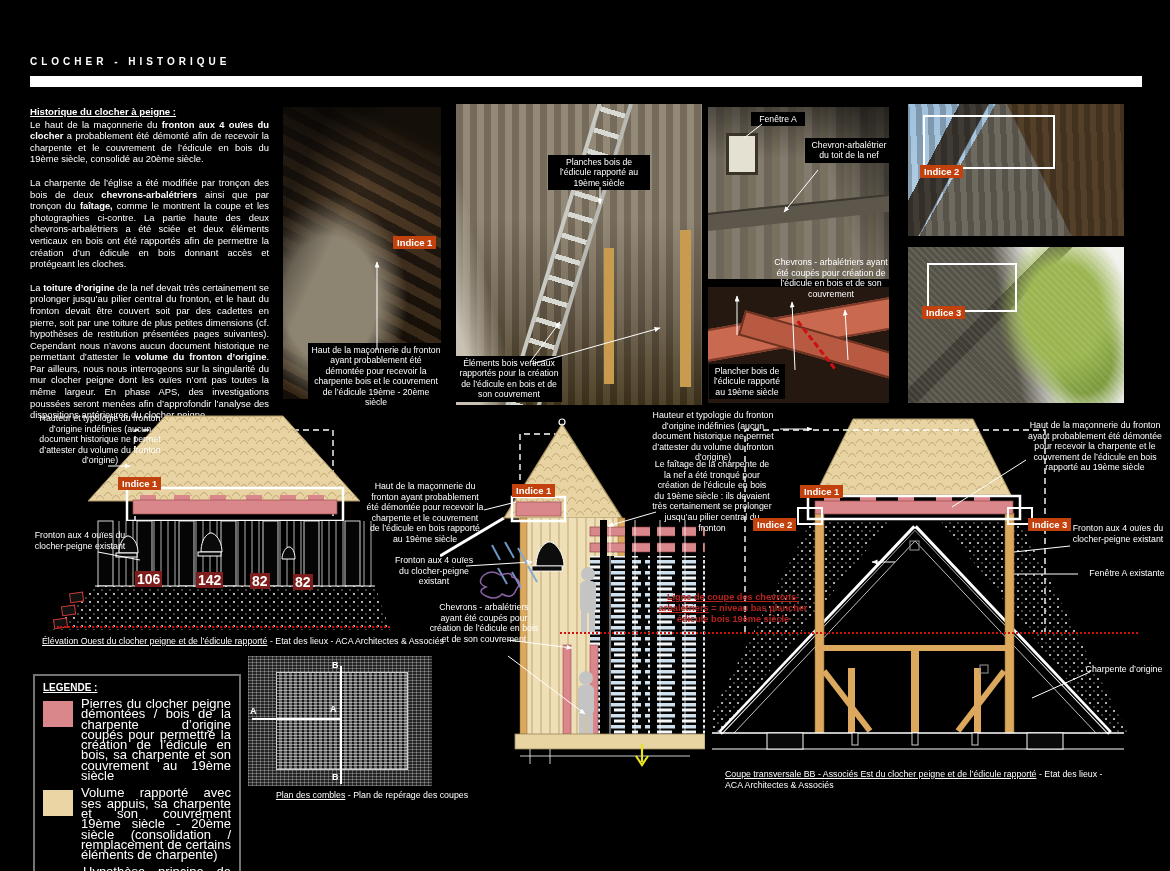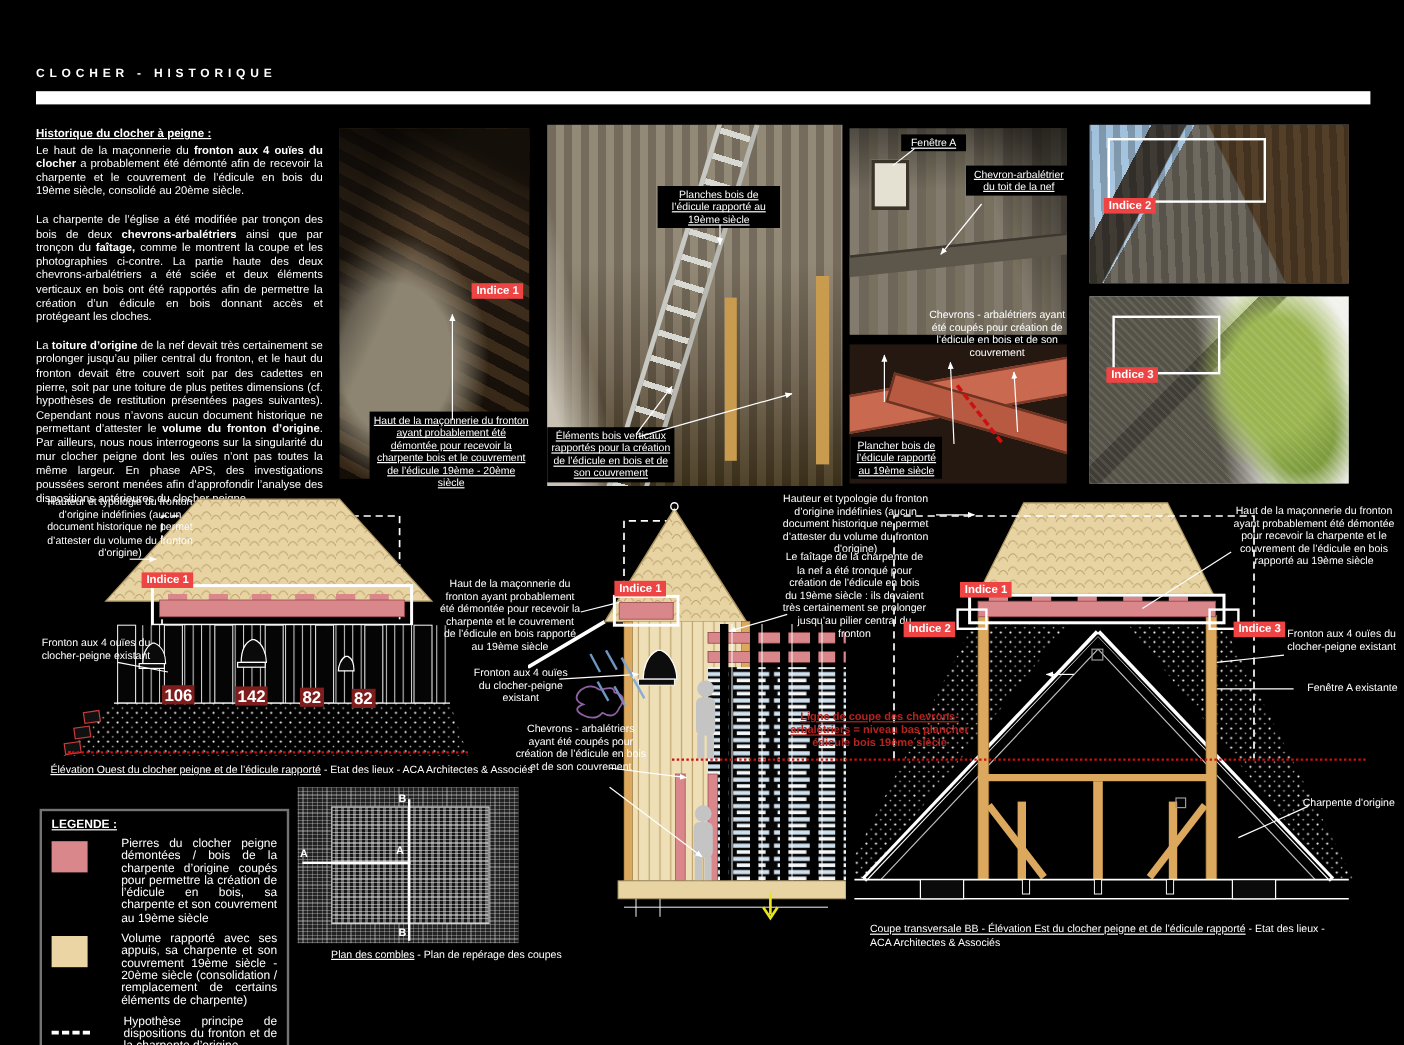--- a/index.html
+++ b/index.html
@@ -10,35 +10,35 @@
   .u{text-decoration:underline;}
   
   #title{left:30px;top:56px;font-size:10px;font-weight:bold;letter-spacing:4px;color:#fff;}
   #titlebar{left:30px;top:76px;width:1112px;height:11px;background:#fff;}
   
   #intro{left:30px;top:106px;width:239px;font-size:9.4px;line-height:11.6px;text-align:justify;color:#fff;}
   #intro h3{margin:0 0 1px 0;font-size:9.6px;text-decoration:underline;}
   #intro p{margin:0 0 12px 0;}
   
   .photo{position:absolute;overflow:hidden;}
-  .pbox{position:absolute;background:#000;color:#fff;font-size:8.7px;line-height:10.4px;text-align:center;padding:2px 3px;text-decoration:underline;}
-  .ind{position:absolute;background:#ef4444;color:#fff;font-weight:bold;font-size:9.5px;line-height:13px;padding:0 4px;z-index:60;}
+  .pbox{position:absolute;background:#000;color:#fff;font-size:8.7px;line-height:10.4px;text-align:center;padding:2px 3px;}
+  .ind{position:absolute;background:#c2410c;color:#fff;font-weight:bold;font-size:9.5px;line-height:13px;padding:0 4px;z-index:60;}
   .wframe{position:absolute;border:2px solid #fff;z-index:55;}
   
   .ann{position:absolute;color:#fff;font-size:8.8px;line-height:10.6px;text-align:center;z-index:60;}
   .cap{position:absolute;color:#fff;font-size:8.8px;line-height:10.8px;z-index:60;margin-left:12px;}
   .redline{position:absolute;border-top:2px dotted #cc1111;z-index:40;}
   #red-note{color:#b5231f;font-weight:bold;font-size:9.2px;line-height:11px;}
   
   #legend{left:33px;top:674px;width:208px;border:2px solid #737373;padding:6px 8px 6px 8px;box-sizing:border-box;z-index:60;}
   #legend h4{margin:0 0 6px 0;font-size:10px;text-decoration:underline;}
   .lrow{display:flex;margin-bottom:7px;}
   .lsw{flex:0 0 30px;height:26px;margin-right:8px;margin-top:2px;}
   .lsw.dash{height:0;border-top:3px dashed #fff;flex-basis:32px;margin-top:12px;}
-  .ltx{font-size:10px;line-height:10.3px;text-align:justify;margin-left:20px;}
+  .ltx{font-size:13px;line-height:10.3px;text-align:justify;}
   
   #plan{left:248px;top:656px;width:184px;height:130px;
     background-image:
       repeating-linear-gradient(0deg, rgba(255,255,255,.28) 0 1px, transparent 1px 3px),
       repeating-linear-gradient(90deg, rgba(255,255,255,.30) 0 1px, rgba(35,35,35,.9) 1px 4px);
     background-color:#161616;}
   #plan-inner{position:absolute;left:28px;top:16px;width:130px;height:96px;
     background-image:
       repeating-linear-gradient(0deg, rgba(255,255,255,.45) 0 1px, transparent 1px 3px),
       repeating-linear-gradient(90deg, rgba(0,0,0,.6) 0 2px, rgba(200,200,200,.35) 2px 5px);
@@ -348,21 +348,21 @@
     </g>
   </svg>
   <div class="ind" style="left:800px;top:485px;">Indice 1</div>
   <div class="ind" style="left:753px;top:518px;">Indice 2</div>
   <div class="ind" style="left:1028px;top:518px;">Indice 3</div>
   <div class="ann" style="left:1024px;top:420px;width:142px;">Haut de la maçonnerie du fronton ayant probablement été démontée pour recevoir la charpente et le couvrement de l’édicule en bois rapporté au 19ème siècle</div>
   <div class="ann" style="left:1072px;top:523px;width:92px;">Fronton aux 4 ouïes du clocher-peigne existant</div>
   <div class="ann" style="left:1084px;top:568px;width:86px;">Fenêtre A existante</div>
   <div class="ann" style="left:1080px;top:664px;width:88px;">Charpente d’origine</div>
   <div class="cap" style="left:713px;top:769px;width:392px;">
-    <span class="u">Coupe transversale BB - Élévation Est du clocher peigne et de l’édicule rapporté</span><span> - Etat des lieux - ACA Architectes &amp; Associés</span>
+    <span class="u">Coupe transversale BB - Associés Est du clocher peigne et de l’édicule rapporté</span><span> - Etat des lieux - ACA Architectes &amp; Associés</span>
   </div>
 
   <div class="redline" style="left:560px;top:632px;width:578px;"></div>
 
   <svg id="overlay" width="1170" height="871" viewBox="0 0 1170 871">
     <g stroke="#fff" stroke-width="1" fill="none">
       <line x1="108" y1="466" x2="130" y2="466" marker-end="url(#arw)"></line>
       <line x1="98" y1="552" x2="140" y2="560"></line>
       <line x1="377" y1="350" x2="377" y2="262" marker-end="url(#arw)"></line>
       <line x1="600" y1="187" x2="600" y2="204" marker-end="url(#arw)"></line>

